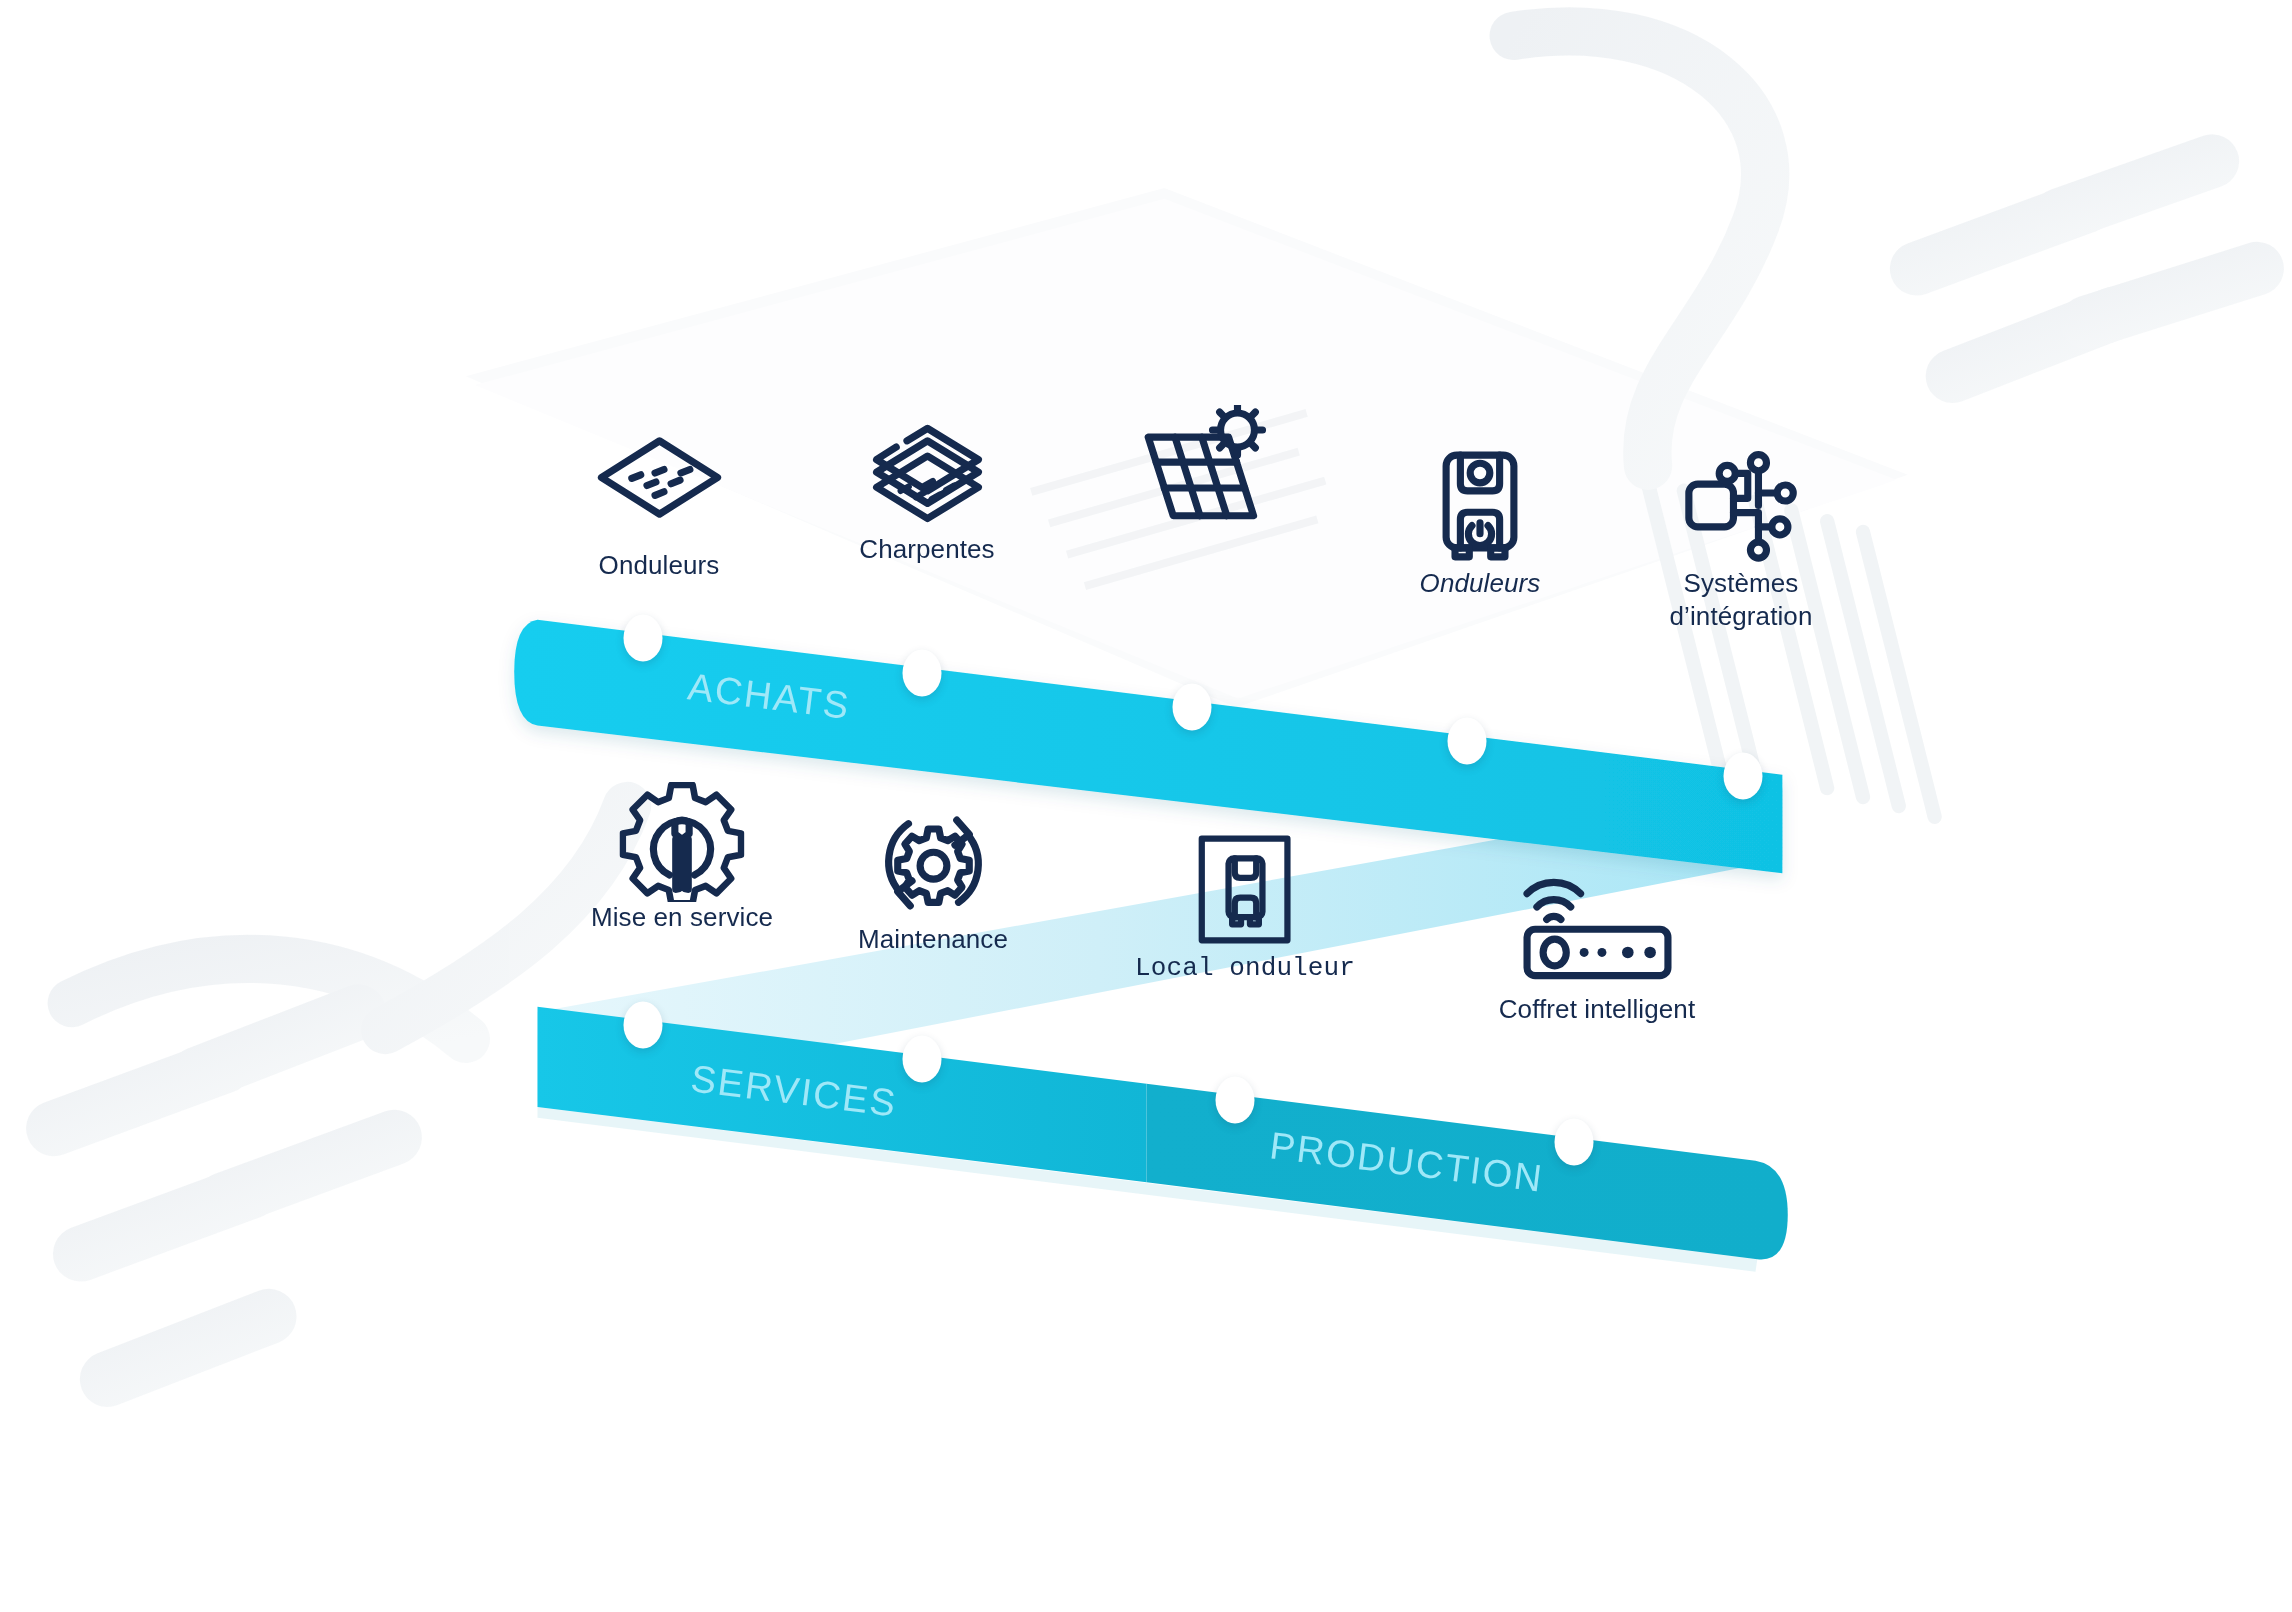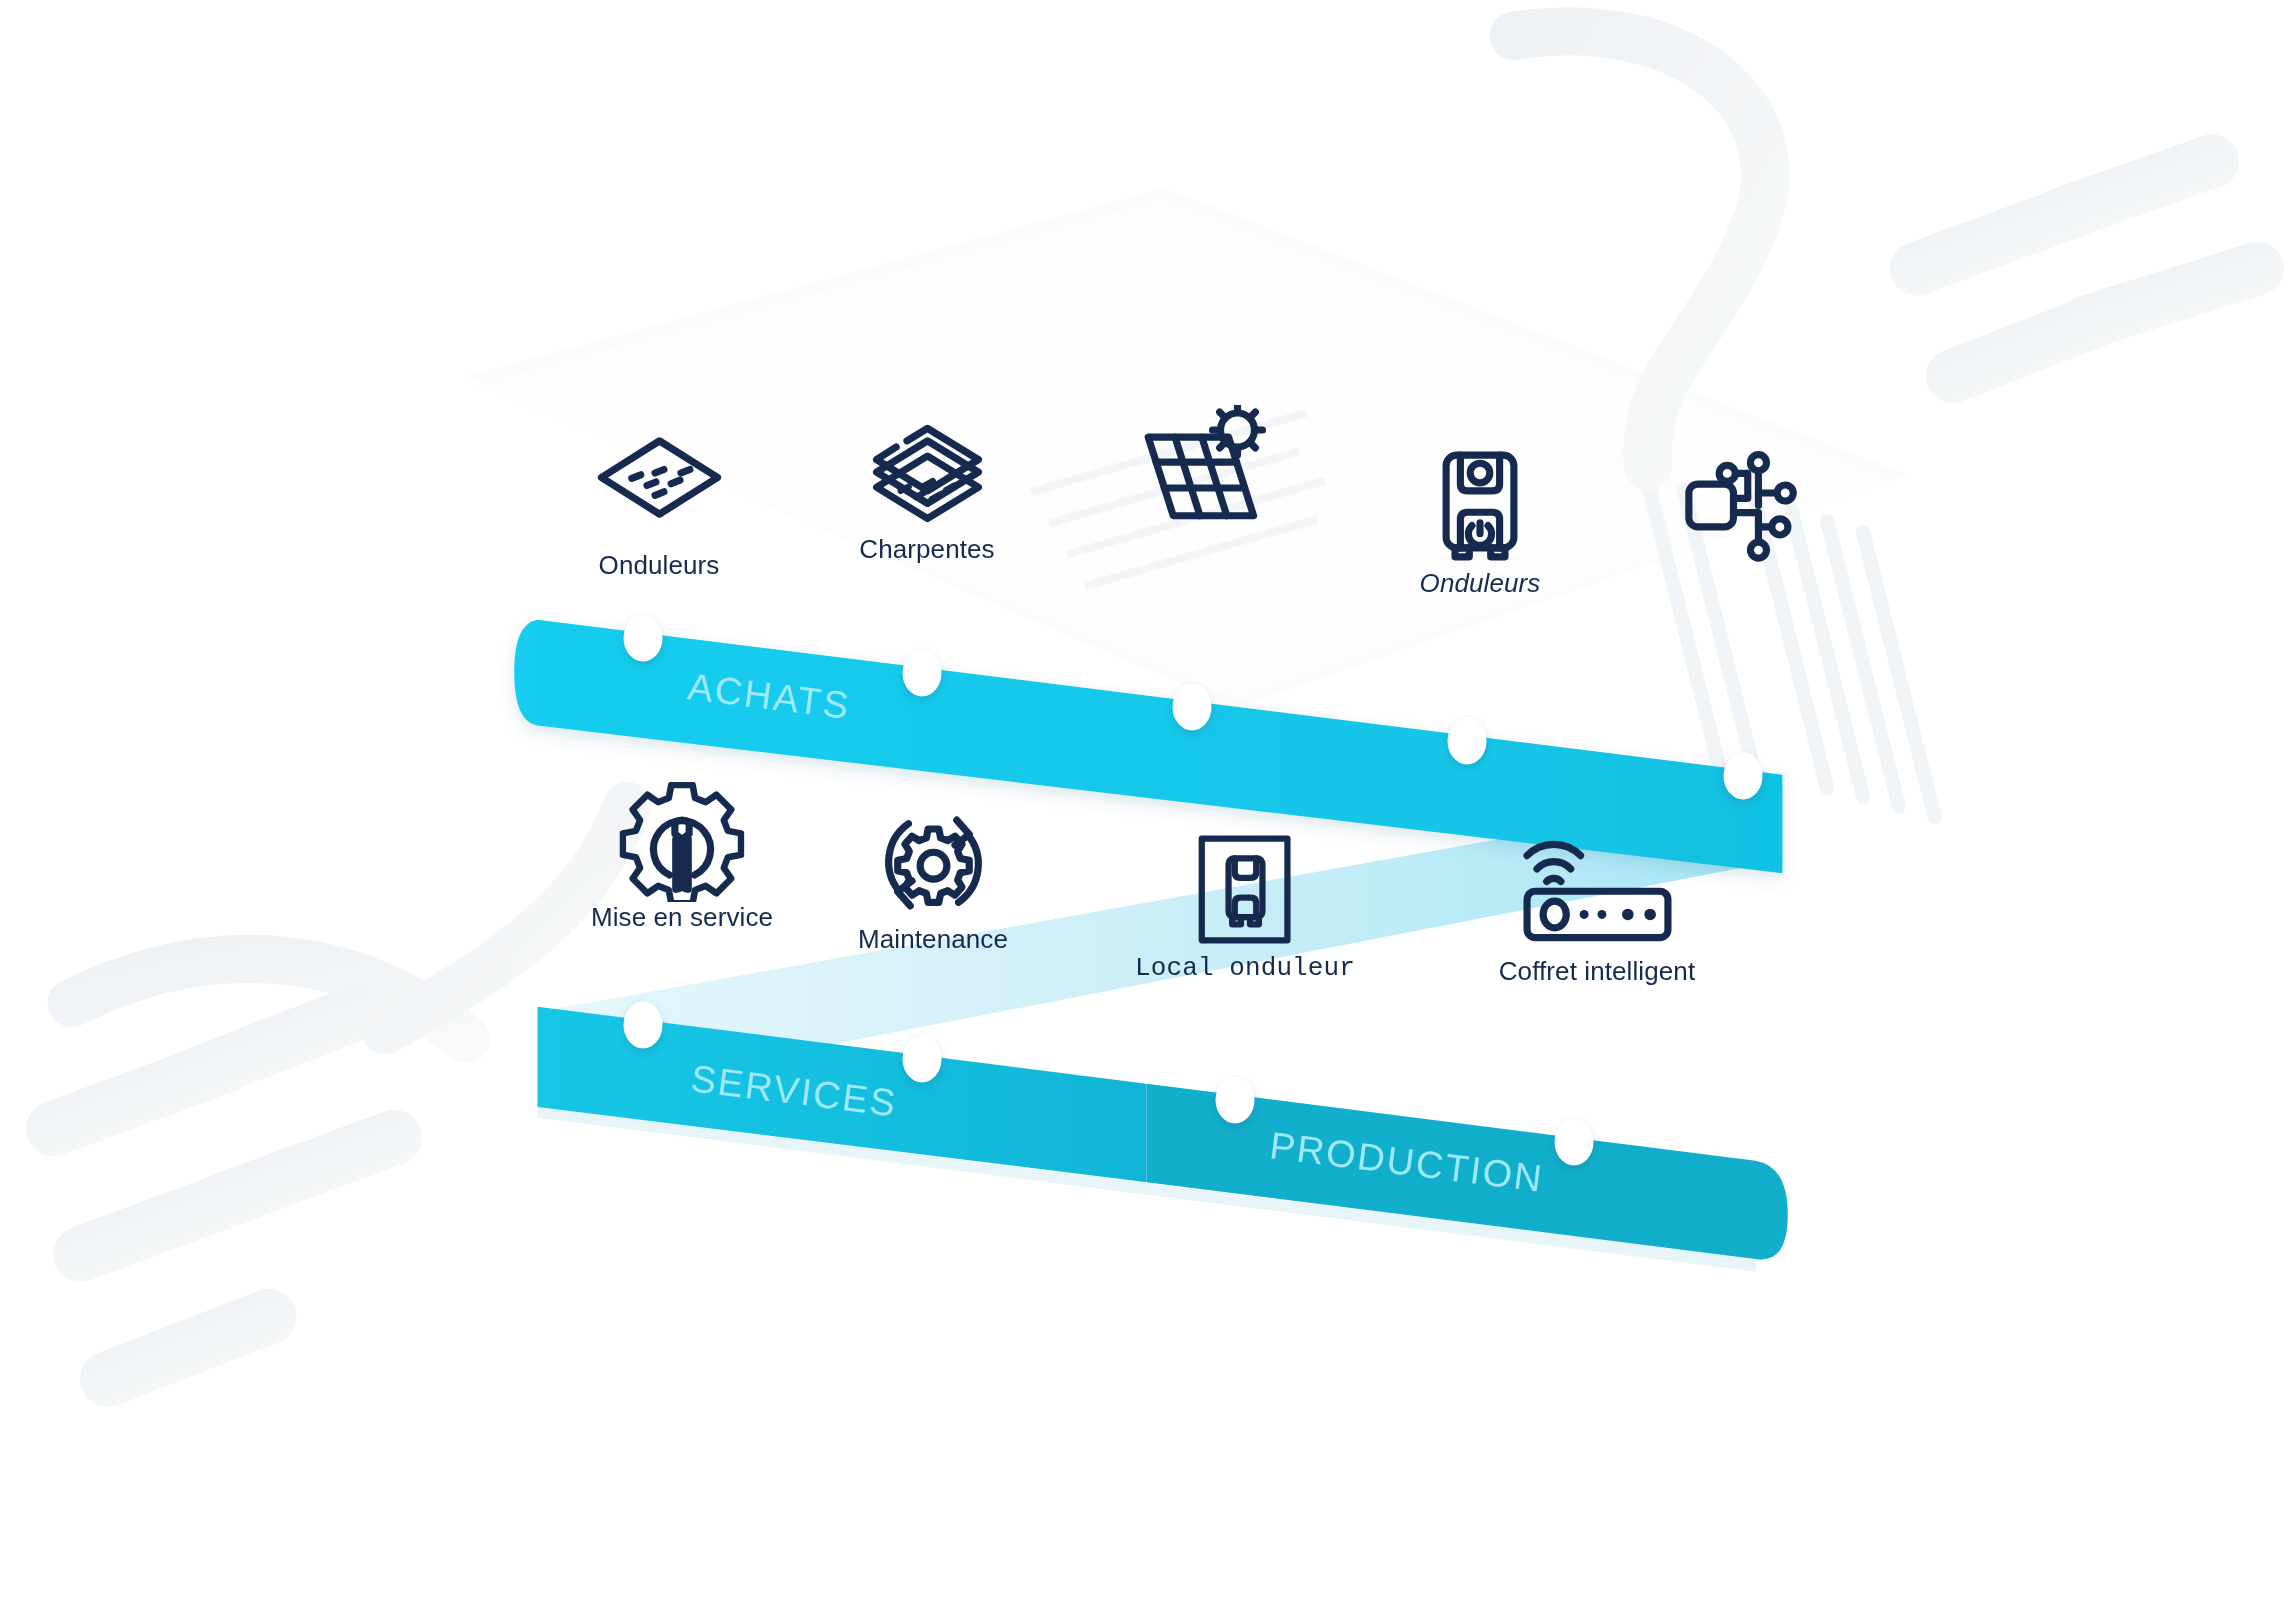--- a/index.html
+++ b/index.html
@@ -282,20 +282,22 @@
           <circle cx="114" cy="50" r="9"></circle>
 
           <path d="M56 72 L84 72 L84 104"></path>
           <circle cx="84" cy="114" r="9"></circle>
 
           <path d="M84 88 L98 88"></path>
           <circle cx="108" cy="88" r="9"></circle>
         </g>
       </svg>
     </span>
+    <div class="stage-label">Systèmes
+d’intégration</div>
   </div>
 
   <div class="stage-item" style="left:682px; top:782px;">
     <span class="stage-icon">
       <svg width="125" height="120" viewBox="0 0 140 134">
         <g fill="none" stroke="#152A4E" stroke-width="8" stroke-linejoin="round" stroke-linecap="round">
 
           <path d="M57 6 L83 6 L86 22 L99 27 L112 18 L130 36 L121 49 L126 62 L142 65 L142 91
                    L126 94 L121 107 L130 120 L112 138 L99 129 L86 134 L83 150 L57 150
                    L54 134 L41 129 L28 138 L10 120 L19 107 L14 94 L-2 91 L-2 65
@@ -343,21 +345,21 @@
           <path d="M53 28 L53 44 Q53 50 59 50 L71 50 Q77 50 77 44 L77 28"></path>
           <path d="M53 94 L53 78 Q53 72 59 72 L71 72 Q77 72 77 78 L77 94"></path>
           <rect x="50" y="94" width="10" height="8"></rect>
           <rect x="70" y="94" width="10" height="8"></rect>
         </g>
       </svg>
     </span>
     <div class="stage-label">Local onduleur</div>
   </div>
 
-  <div class="stage-item" style="left:1597px; top:836px;">
+  <div class="stage-item" style="left:1597px; top:874px;">
     <span class="stage-icon">
       <svg width="152" height="107" viewBox="0 0 170 120">
         <g fill="none" stroke="#152A4E" stroke-width="8" stroke-linejoin="round" stroke-linecap="round">
 
           <path d="M6 22 A42 42 0 0 1 66 22"></path>
           <path d="M17 37 A26 26 0 0 1 55 37"></path>
           <path d="M28 51 A11 11 0 0 1 44 51"></path>
 
           <rect x="6" y="62" width="158" height="52" rx="9"></rect>
           <ellipse cx="37" cy="88" rx="13" ry="15"></ellipse>

